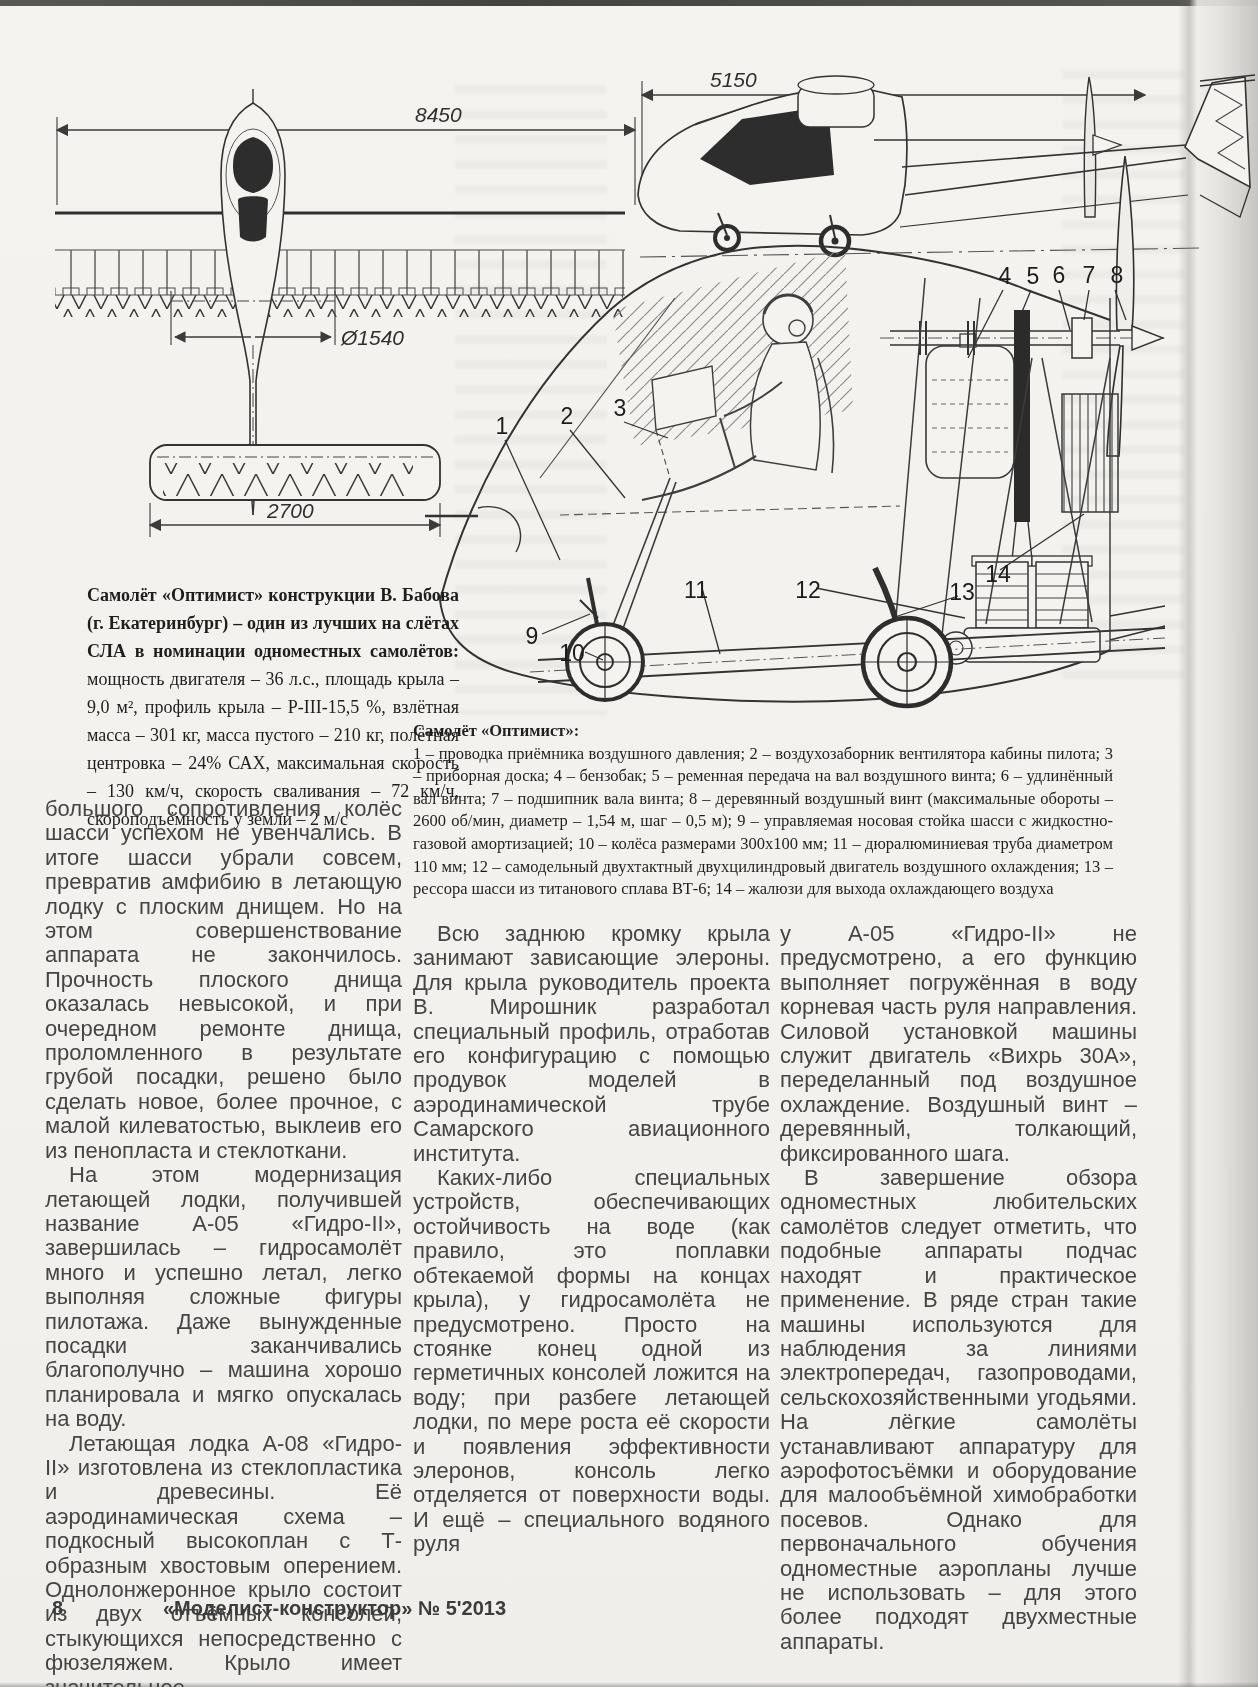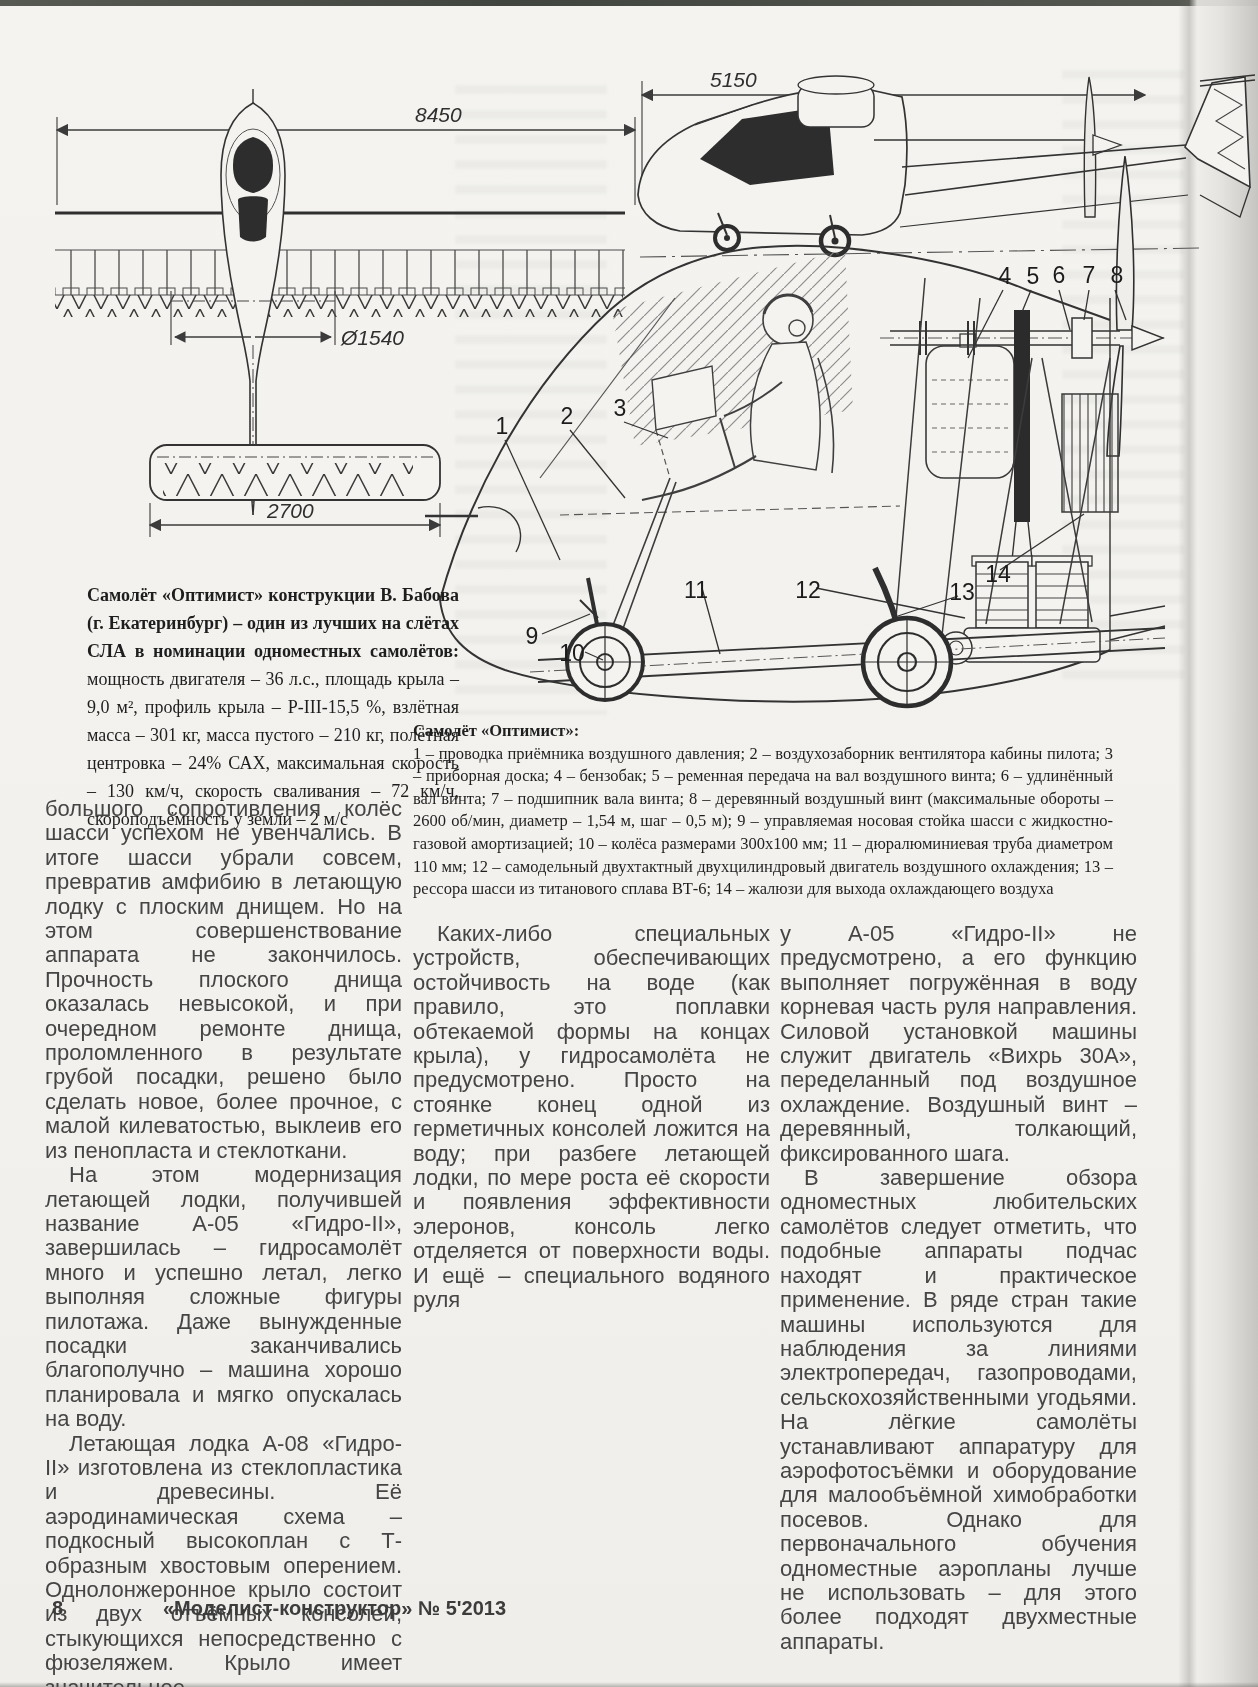--- a/index.html
+++ b/index.html
@@ -273,20 +273,21 @@
     <span class="title">Самолёт «Оптимист»:</span>
     <span>1 – проводка приёмника воздушного давления; 2 – воздухозаборник вентилятора кабины пилота; 3 – приборная доска; 4 – бензобак; 5 – ременная передача на вал воздушного винта; 6 – удлинённый вал винта; 7 – подшипник вала винта; 8 – деревянный воздушный винт (максимальные обороты – 2600 об/мин, диаметр – 1,54 м, шаг – 0,5 м); 9 – управляемая носовая стойка шасси с жидкостно-газовой амортизацией; 10 – колёса размерами 300х100 мм; 11 – дюралюминиевая труба диаметром 110 мм; 12 – самодельный двухтактный двухцилиндровый двигатель воздушного охлаждения; 13 – рессора шасси из титанового сплава ВТ-6; 14 – жалюзи для выхода охлаждающего воздуха</span>
   </div>
 
   <div class="col" id="col1">
     <p>большого сопротивления колёс шасси успехом не увенчались. В итоге шасси убрали совсем, превратив амфибию в летающую лодку с плоским днищем. Но на этом совершенствование аппарата не закончилось. Прочность плоского днища оказалась невысокой, и при очередном ремонте днища, проломленного в результате грубой посадки, решено было сделать новое, более прочное, с малой килеватостью, выклеив его из пенопласта и стеклоткани.</p>
     <p class="ind">На этом модернизация летающей лодки, получившей название А-05 «Гидро-II», завершилась – гидросамолёт много и успешно летал, легко выполняя сложные фигуры пилотажа. Даже вынужденные посадки заканчивались благополучно – машина хорошо планировала и мягко опускалась на воду.</p>
     <p class="ind">Летающая лодка А-08 «Гидро-II» изготовлена из стеклопластика и древесины. Её аэродинамическая схема – подкосный высокоплан с Т-образным хвостовым оперением. Однолонжеронное крыло состоит из двух отъёмных консолей, стыкующихся непосредственно с фюзеляжем. Крыло имеет значительное</p>
   </div>
   <div class="col" id="col2">
+    <p class="ind">Всю заднюю кромку крыла занимают зависающие элероны. Для крыла руководитель проекта В. Мирошник разработал специальный профиль, отработав его конфигурацию с помощью продувок моделей в аэродинамической трубе Самарского авиационного института.</p>
     <p class="ind">Каких-либо специальных устройств, обеспечивающих остойчивость на воде (как правило, это поплавки обтекаемой формы на концах крыла), у гидросамолёта не предусмотрено. Просто на стоянке конец одной из герметичных консолей ложится на воду; при разбеге летающей лодки, по мере роста её скорости и появления эффективности элеронов, консоль легко отделяется от поверхности воды. И ещё – специального водяного руля</p>
   </div>
   <div class="col" id="col3">
     <p>у А-05 «Гидро-II» не предусмотрено, а его функцию выполняет погружённая в воду корневая часть руля направления. Силовой установкой машины служит двигатель «Вихрь 30А», переделанный под воздушное охлаждение. Воздушный винт – деревянный, толкающий, фиксированного шага.</p>
     <p class="ind">В завершение обзора одноместных любительских самолётов следует отметить, что подобные аппараты подчас находят и практическое применение. В ряде стран такие машины используются для наблюдения за линиями электропередач, газопроводами, сельскохозяйственными угодьями. На лёгкие самолёты устанавливают аппаратуру для аэрофотосъёмки и оборудование для малообъёмной химобработки посевов. Однако для первоначального обучения одноместные аэропланы лучше не использовать – для этого более подходят двухместные аппараты.</p>
   </div>
 
   <div class="footer">
     <span class="pn">8</span>
     <span class="jt">«Моделист-конструктор» № 5'2013</span>

